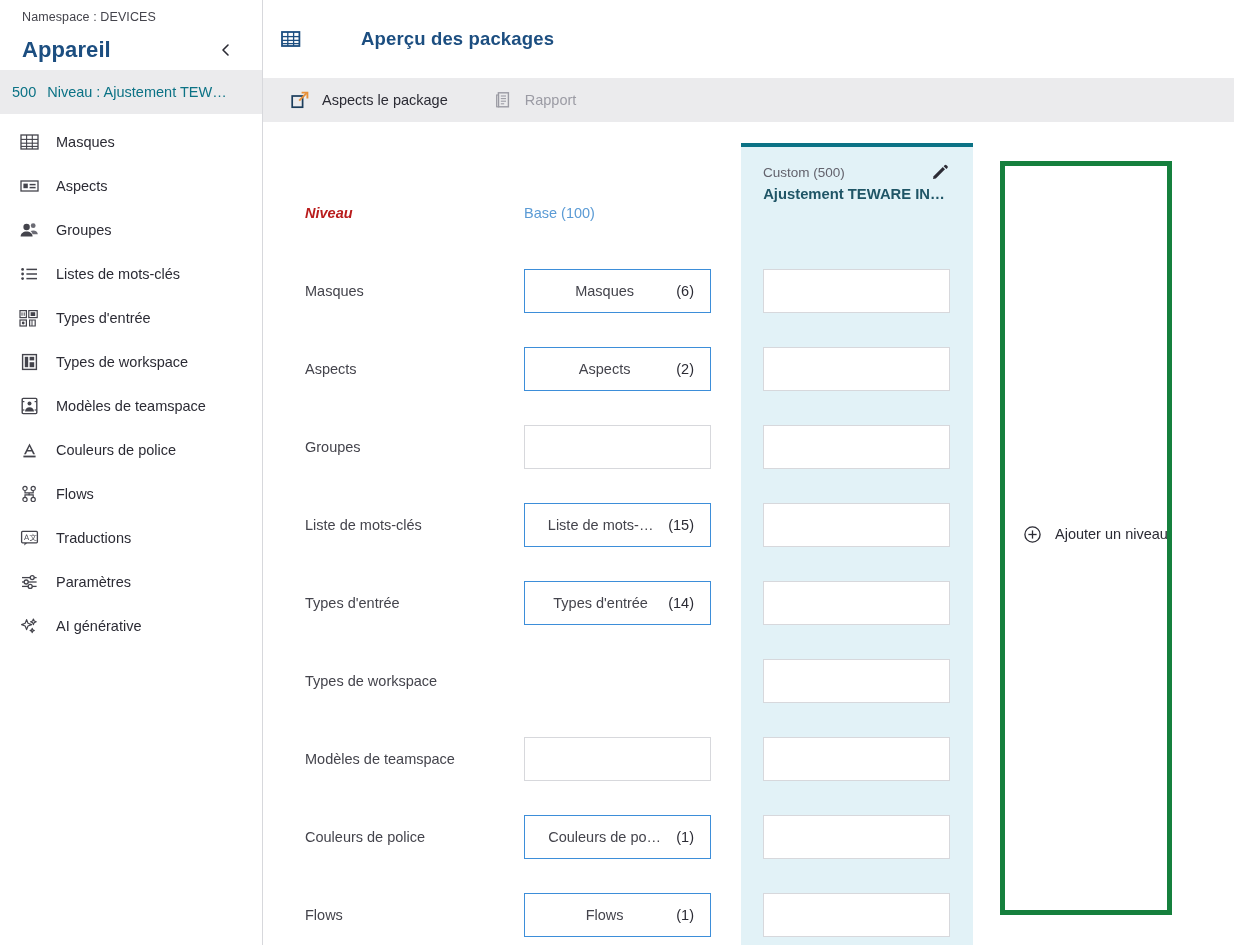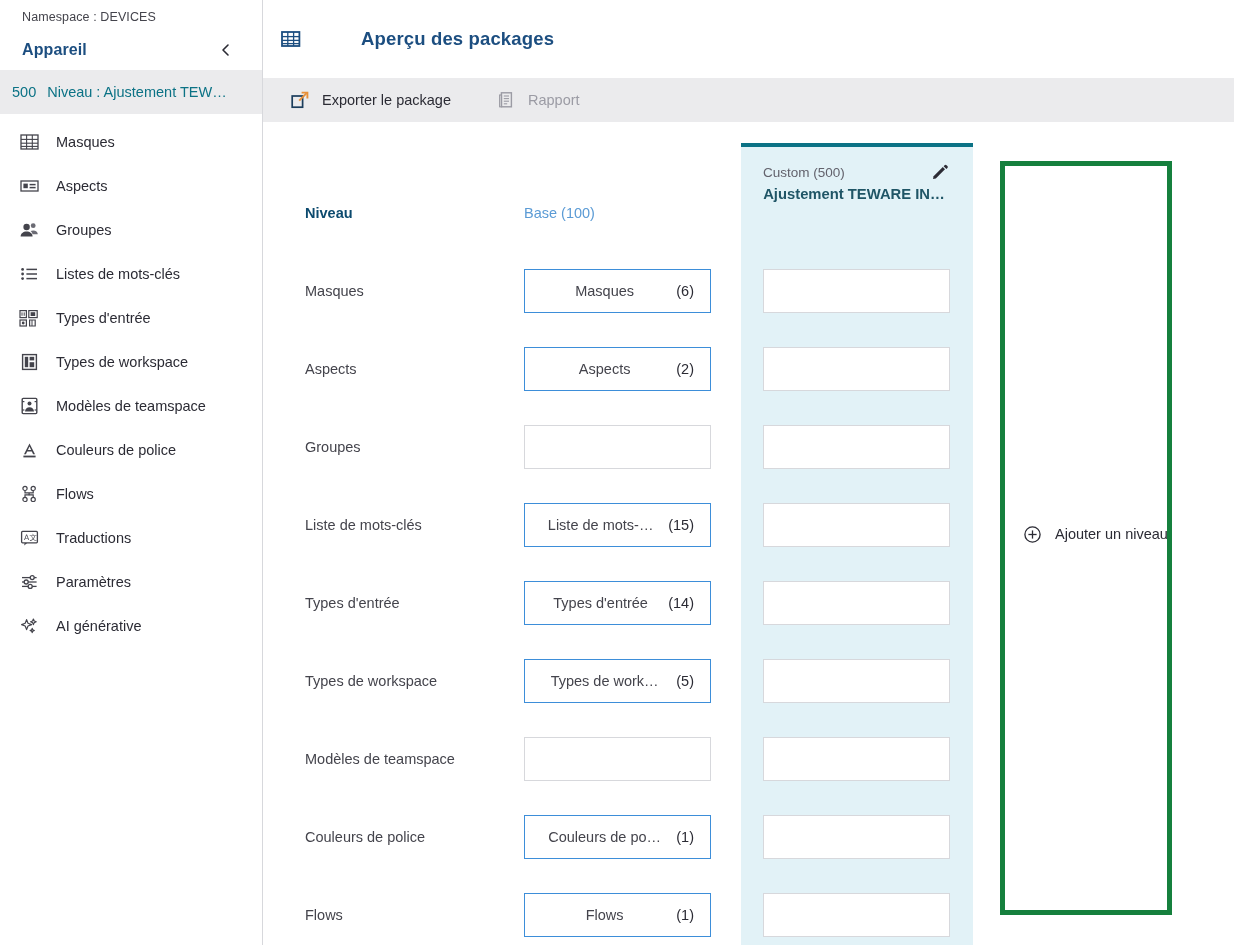--- a/index.html
+++ b/index.html
@@ -34,21 +34,21 @@
     letter-spacing: 0.1px;
   }
   .sb-title-row {
     display: flex;
     align-items: center;
     justify-content: space-between;
     padding: 6px 22px 0 22px;
     height: 46px;
   }
   .sb-title {
-    font-size: 16px;
+    font-size: 22px;
     font-weight: 600;
     color: #1c4e80;
     letter-spacing: 0.1px;
   }
   .collapse-btn {
     color: #2b2b34;
     font-size: 17px;
     line-height: 1;
     padding: 4px 6px;
     cursor: pointer;
@@ -204,21 +204,21 @@
     display: flex;
     align-items: center;
   }
   .rlabel {
     position: absolute;
     left: 42px;
     font-size: 14.5px;
     color: #44444c;
     white-space: nowrap;
   }
-  .row.header .rlabel { font-weight: 700; color: #0c4a6e; }
+  .row.header .rlabel { font-weight: 700; color: #b91c1c; font-style: italic; }
   .hdr-base {
     position: absolute;
     left: 261px;
     font-size: 14.5px;
     color: #5b9bd5;
     white-space: nowrap;
   }
   .cell-base {
     position: absolute;
     left: 261px;
@@ -465,21 +465,21 @@
 
     <div class="toolbar">
       <div class="tb-btn">
         <span class="nav-ico">
           <svg width="18" height="18" viewBox="0 0 18 18">
               <rect x="1.2" y="5" width="10.4" height="11.2" fill="none" stroke="#1c3d5c" stroke-width="1.7"></rect>
               <path d="M8.2 9.6 L15.6 2.2" stroke="#e8913a" stroke-width="1.9"></path>
               <path d="M10.6 1.6 H16.4 V7.4" fill="none" stroke="#e8913a" stroke-width="1.9"></path>
             </svg>
         </span>
-        <span>Exporter le package</span>
+        <span>Aspects le package</span>
       </div>
       <div class="tb-btn disabled">
         <span class="nav-ico">
           <svg width="18" height="18" viewBox="0 0 18 18">
               <rect x="4.4" y="1.8" width="10" height="14" fill="none" stroke="#9b9ba4" stroke-width="1.4"></rect>
               <line x1="6.8" y1="5" x2="12" y2="5" stroke="#9b9ba4" stroke-width="1.1"></line>
               <line x1="6.8" y1="7.6" x2="12" y2="7.6" stroke="#9b9ba4" stroke-width="1.1"></line>
               <line x1="6.8" y1="10.2" x2="12" y2="10.2" stroke="#9b9ba4" stroke-width="1.1"></line>
               <line x1="6.8" y1="12.8" x2="10.2" y2="12.8" stroke="#9b9ba4" stroke-width="1.1"></line>
               <rect x="2.6" y="4" width="2" height="11.8" fill="none" stroke="#9b9ba4" stroke-width="1.1"></rect>
@@ -562,24 +562,20 @@
           <div class="rlabel">Types d'entrée</div>
           <div class="cell-base">
             <span class="cname">Types d'entrée</span>
             <span class="ccount">(14)</span>
           </div>
           <div class="cell-custom"></div>
         </div>
 
         <div class="row">
           <div class="rlabel">Types de workspace</div>
-          <div class="cell-base">
-            <span class="cname">Types de work…</span>
-            <span class="ccount">(5)</span>
-          </div>
           <div class="cell-custom"></div>
         </div>
 
         <div class="row">
           <div class="rlabel">Modèles de teamspace</div>
           <div class="cell-base empty">
             <span class="cname"></span>
             <span class="ccount"></span>
           </div>
           <div class="cell-custom"></div>

